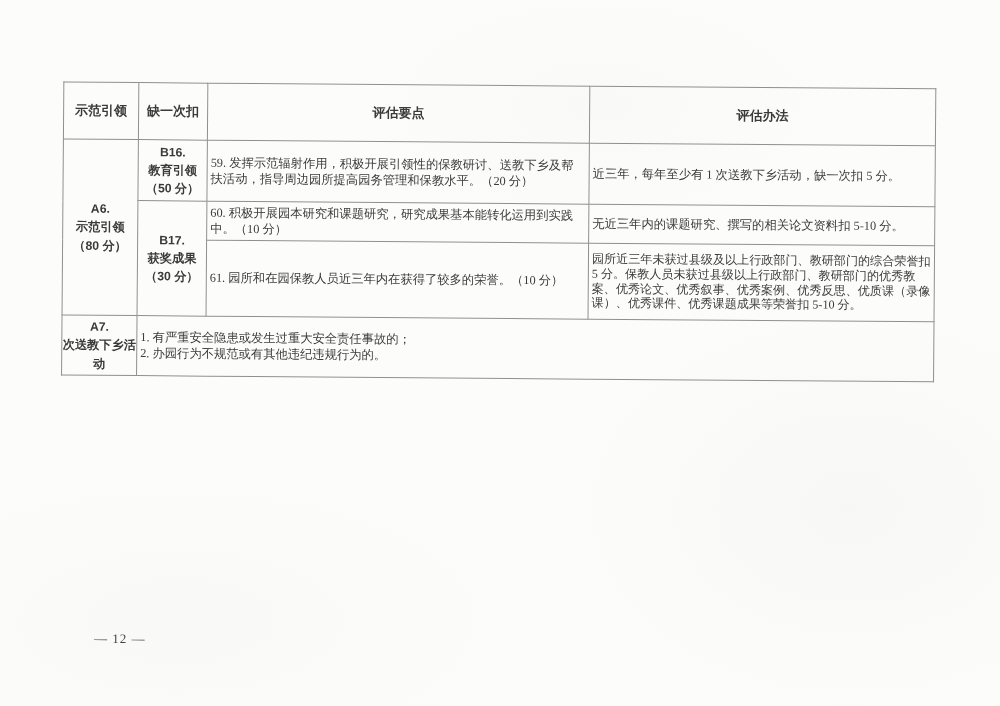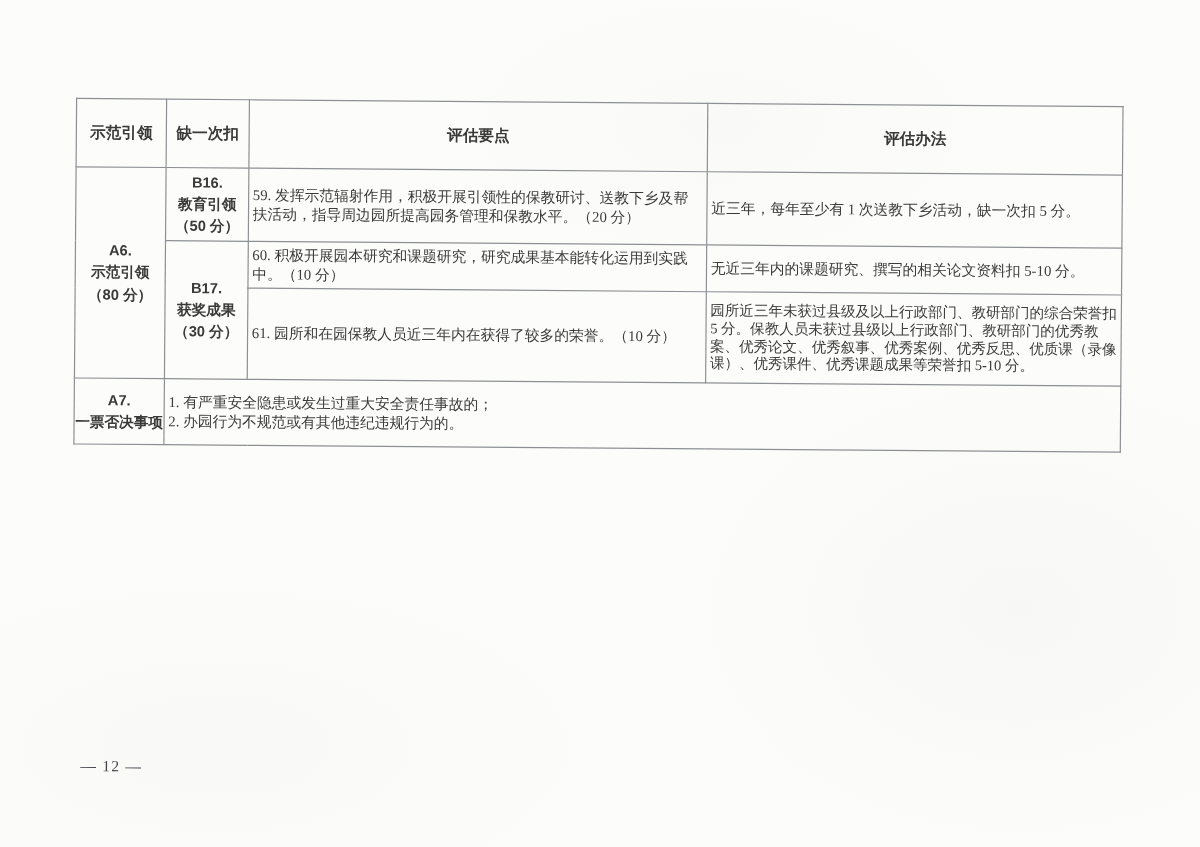--- a/index.html
+++ b/index.html
@@ -72,21 +72,21 @@
   td.items-cell {
     white-space: pre-line;
     vertical-align: middle;
   }
   tr.row-59 { height: 61px; }
   tr.row-60 { height: 39px; }
   tr.row-61 { height: 76px; }
   tr.row-a7 { height: 55px; }
   .page-number {
     position: absolute;
-    left: 72px;
+    left: 99px;
     top: 630px;
     font-family: "Liberation Serif", serif;
     font-size: 13px;
     color: #41454b;
     letter-spacing: 1px;
   }
 </style>
 </head>
 <body>
 
@@ -122,21 +122,21 @@
 （30 分）</td>
       <td class="body-cell">60. 积极开展园本研究和课题研究，研究成果基本能转化运用到实践中。（10 分）</td>
       <td class="body-cell">无近三年内的课题研究、撰写的相关论文资料扣 5-10 分。</td>
     </tr>
     <tr class="row-61">
       <td class="body-cell">61. 园所和在园保教人员近三年内在获得了较多的荣誉。（10 分）</td>
       <td class="body-cell method-long">园所近三年未获过县级及以上行政部门、教研部门的综合荣誉扣 5 分。保教人员未获过县级以上行政部门、教研部门的优秀教案、优秀论文、优秀叙事、优秀案例、优秀反思、优质课（录像课）、优秀课件、优秀课题成果等荣誉扣 5-10 分。</td>
     </tr>
     <tr class="row-a7">
       <td class="label">A7.
-一票否决事项</td>
+次送教下乡活动</td>
       <td class="body-cell items-cell" colspan="3">1. 有严重安全隐患或发生过重大安全责任事故的；
 2. 办园行为不规范或有其他违纪违规行为的。</td>
     </tr>
   </tbody>
     </table>
 
   <div class="page-number">— 12 —</div>
 
 </div>
 

